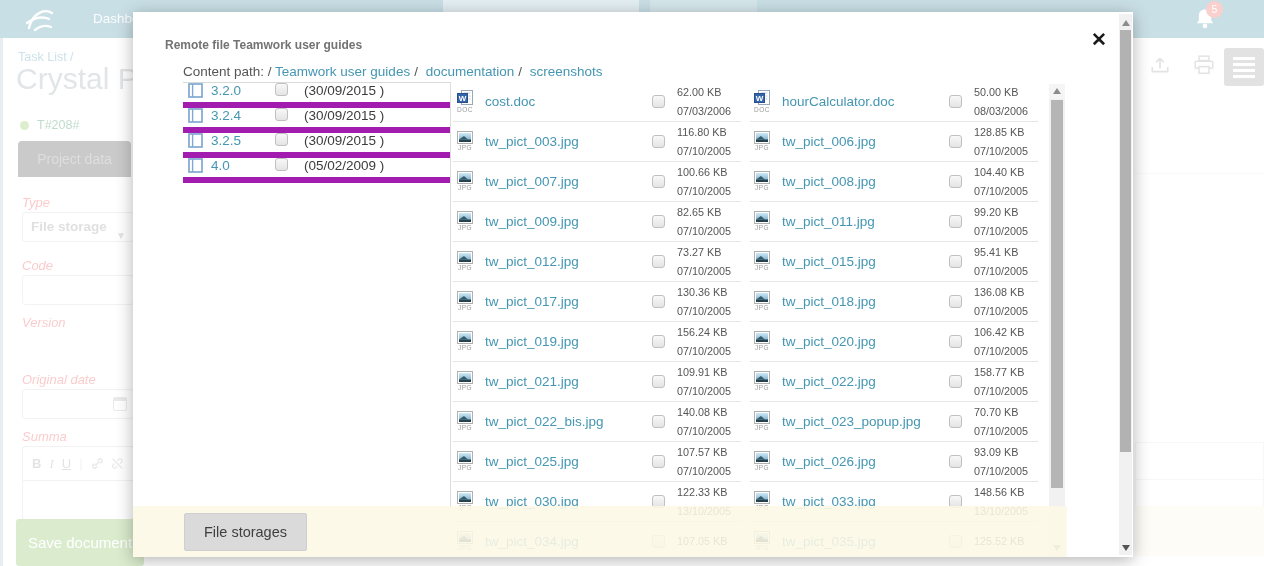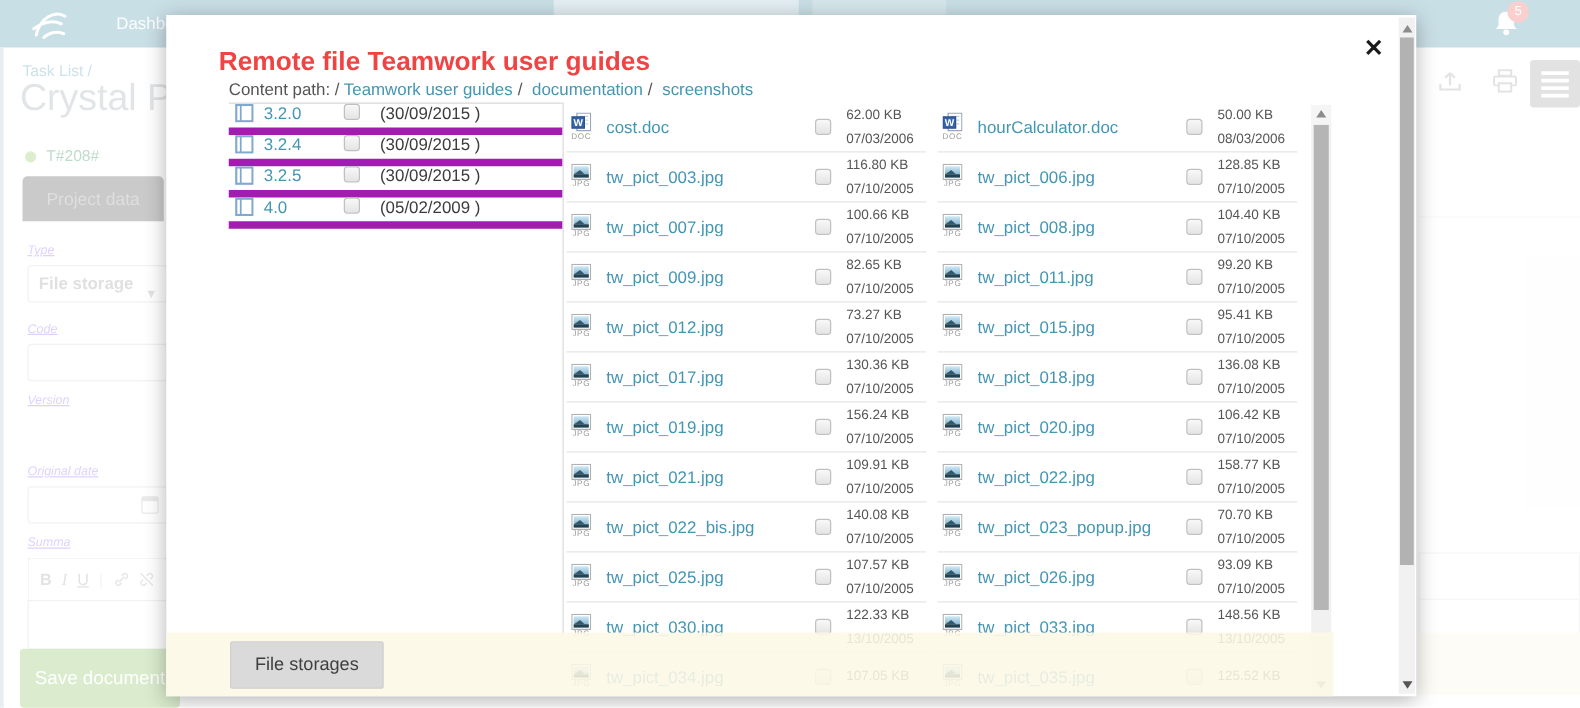--- a/index.html
+++ b/index.html
@@ -19,21 +19,21 @@
   .bg-badge { position:absolute; left:1206px; top:1px; min-width:17px; height:17px; border-radius:9px;
               background:#e8584f; color:#fff; font-size:10.5px; line-height:17px; text-align:center; padding:0 2px; }
   .bg-leftedge { position:absolute; left:0; top:38px; width:3px; height:528px; background:#a9c3cf; }
 
   .bg-crumb { position:absolute; left:18px; top:50px; color:#4596b2; font-size:12.5px; }
   .bg-title { position:absolute; left:16px; top:62px; color:#97a0a8; font-size:30px; font-weight:400; }
   .bg-dot { position:absolute; left:20px; top:121px; width:9px; height:9px; border-radius:50%; background:#84c150; }
   .bg-rec { position:absolute; left:37px; top:118px; color:#15803d; font-size:12.5px; }
   .bg-tab { position:absolute; left:18px; top:141px; width:113px; height:36px; background:#404040;
             border-radius:4px 4px 0 0; color:#8b8b8b; font-size:14px; text-align:center; line-height:36px; }
-  .bg-label { position:absolute; left:22px; color:#8b5cf6; font-size:10px; font-style:italic;text-decoration:underline; }
+  .bg-label { position:absolute; left:22px; color:#ef4444; font-size:13px; font-style:italic; }
   .bg-input { position:absolute; left:22px; width:112px; height:30px; border:1px solid #d0d0d0; border-radius:3px;
               background:#fff; color:#8f8f8f; font-size:13.5px; font-weight:700; line-height:28px; padding:0 8px; }
   .bg-input .sel-caret { position:absolute; right:7px; top:0; font-size:10px; color:#9a9a9a; }
   .bg-cal { position:absolute; right:6px; top:7px; width:14px; height:14px; border:1px solid #b5b5b5; border-top:4px solid #b5b5b5; border-radius:2px; }
   .bg-rte { position:absolute; left:22px; top:446px; width:112px; height:34px; border:1px solid #d0d0d0; border-bottom:none;
             border-radius:3px 3px 0 0; background:#fff; color:#9a9a9a; font-size:13px; display:flex; align-items:center; gap:8px; padding:0 9px; }
   .bg-rte .sep { color:#d5d5d5; }
   .bg-rte .u { text-decoration:underline; }
   .bg-rte .it { font-style:italic; font-family:"Liberation Serif", serif; }
   .bg-rte-body { position:absolute; left:22px; top:480px; width:112px; height:40px; border:1px solid #d0d0d0; border-radius:0 0 3px 3px; background:#fff; }
@@ -48,21 +48,21 @@
   .bg-cream { position:absolute; left:1135px; top:506px; width:129px; height:50px; background:#fbf3dd; }
 
   
   .dim { position:absolute; inset:0; background:rgba(255,255,255,0.72); z-index:5; }
 
   
   .modal { position:absolute; left:133px; top:12px; width:1000px; height:545px; background:#fff;
            box-shadow:0 3px 16px rgba(0,0,0,0.3); z-index:10; }
   .modal-close { position:absolute; right:26px; top:18px; background:none; border:none; font-size:19px;
                  font-weight:700; color:#1a1a1a; cursor:pointer; line-height:1; }
-  .modal-title { position:absolute; left:42px; top:26px; font-size:21px; font-weight:700; color:#ef4444; }
+  .modal-title { position:absolute; left:32px; top:26px; font-size:12px; font-weight:700; color:#737373; }
   .modal-path { position:absolute; left:50px; top:52px; font-size:13.5px; color:#555; }
   .modal-path a { color:#4596b2; text-decoration:none; }
   .modal-path .psep { color:#555; margin:0 4px; }
 
   
   .folder-pane { position:absolute; left:50px; top:70px; width:267px; border-top:1px solid #d9d9d9; }
   .folder-row { display:flex; align-items:flex-start; height:25px; border-bottom:6px solid #a21caf; padding-left:5px; }
   .folder-row .book { width:15px; height:15px; margin-right:8px; flex:none; }
   .folder-row .f-name { width:64px; color:#4596b2; text-decoration:none; font-size:13.5px; flex:none; }
   .folder-row .f-date { margin-left:16px; color:#3c3c3c; font-size:13.5px; }

